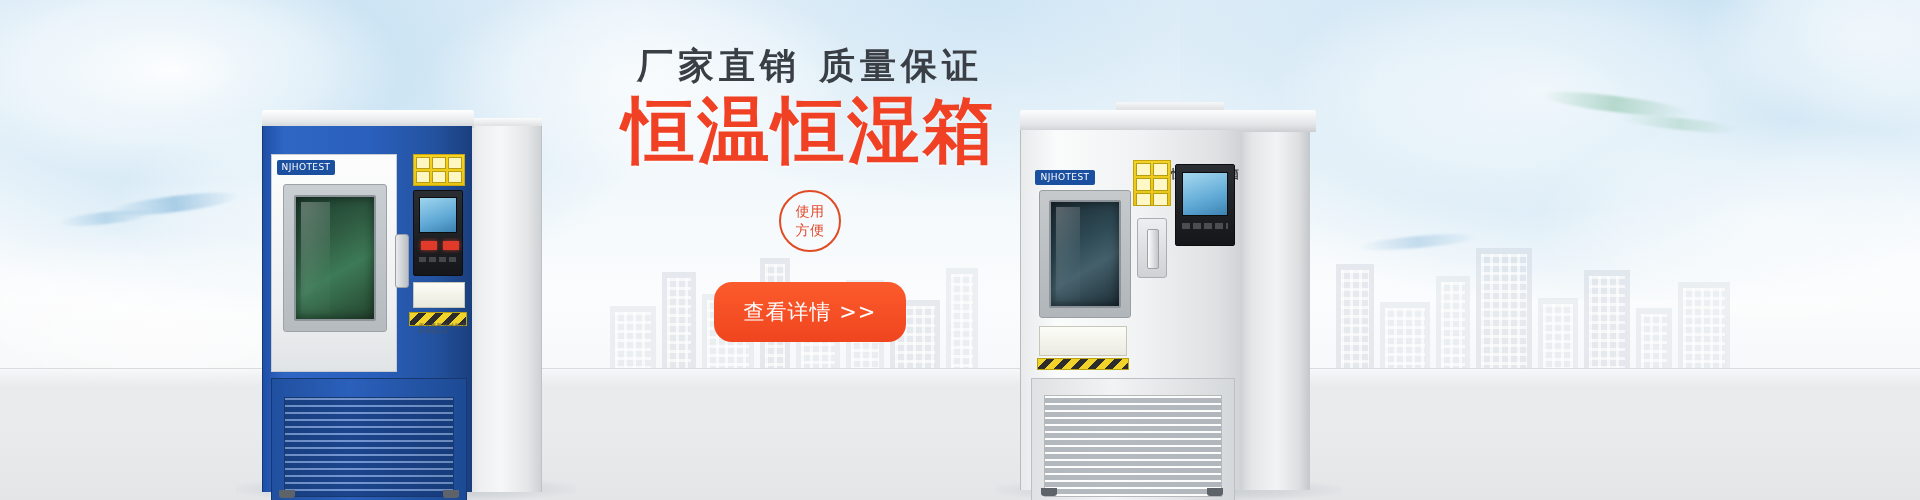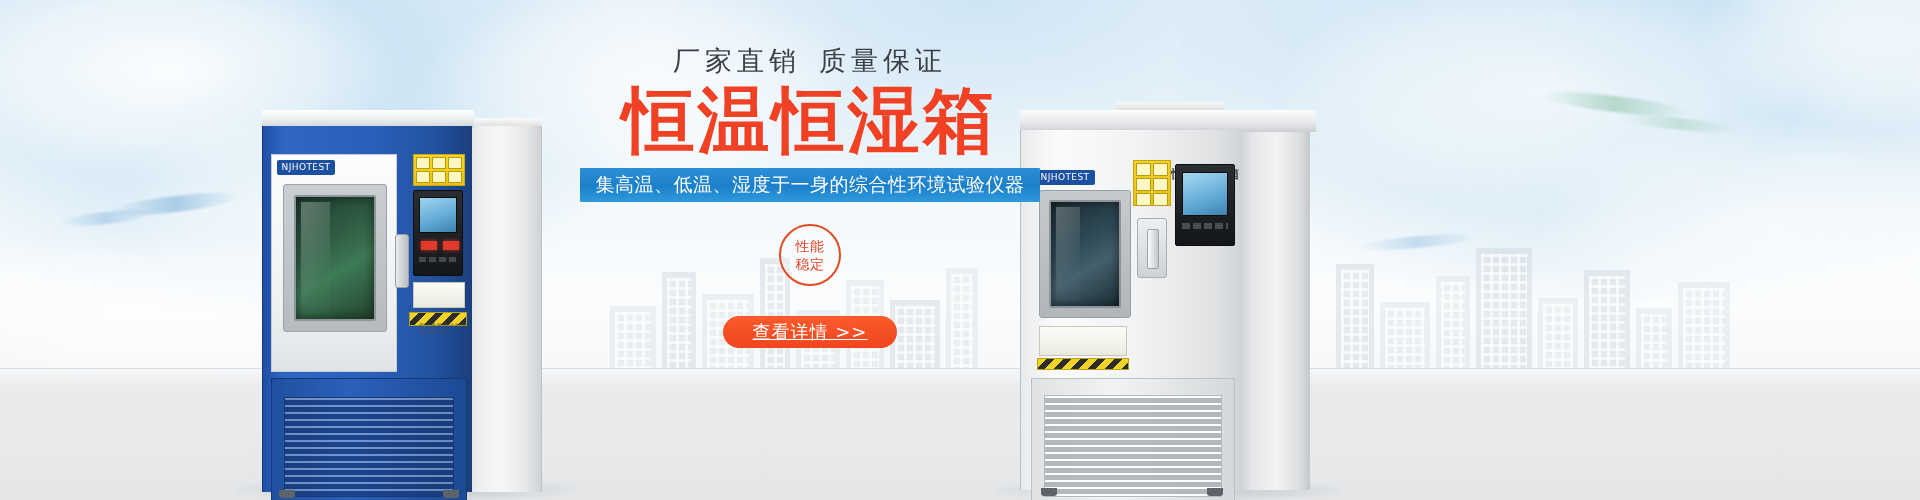--- a/index.html
+++ b/index.html
@@ -298,26 +298,26 @@
     background:linear-gradient(to right, rgba(0,0,0,0.06), rgba(0,0,0,0));
   }
 
   
   #copy {
     position:absolute; left:560px; top:46px; width:500px;
     text-align:center;
     font-family:"DejaVu Sans","Liberation Sans",sans-serif;
   }
   #tagline {
-    font-size:27px;
+    font-size:36px;
     color:#3a3f45;
     letter-spacing:5px;
     line-height:1.1;
     white-space:nowrap;
-    font-weight:400;
+    font-weight:700;
   }
   #tagline .gap { display:inline-block; width:18px; }
   #headline {
     margin-top:6px;
     font-size:72px;
     font-weight:bold;
     color:#f04124;
     letter-spacing:3px;
     line-height:1.06;
     white-space:nowrap;
@@ -352,28 +352,27 @@
     letter-spacing:0.5px;
     background:rgba(255,255,255,0.18);
   }
   .badge span { display:block; white-space:nowrap; }
 
   
   #cta-wrap { margin-top:30px; display:flex; justify-content:center; }
   #cta {
     background:linear-gradient(to bottom,#fb5b2c,#f0451f);
     color:#ffffff;
-    font-size:18px;
+    font-size:21px;
     letter-spacing:1px;
-    padding:4px 30px;
+    padding:16px 30px;
     border:none; border-radius:18px;
     cursor:pointer;
     white-space:nowrap;
     font-family:"DejaVu Sans","Liberation Sans",sans-serif;
-    text-decoration:underline;
   }
 </style>
 </head>
 <body>
 
 <div id="banner">
 
   <div class="sky-tint" style="left:-120px; top:-150px; width:760px; height:460px;"></div>
   <div class="sky-tint" style="left:1180px; top:-170px; width:880px; height:470px;"></div>
   <div class="sky-tint" style="left:620px; top:-200px; width:720px; height:400px; opacity:.55;"></div>
@@ -491,28 +490,25 @@
   </div>
 
   <div id="copy">
 
     <div id="tagline">
       <span>厂家直销</span><span class="gap"></span><span>质量保证</span>
     </div>
 
     <div id="headline">恒温恒湿箱</div>
 
-    <div id="subtitle-bar">
-      <div id="subtitle">集高温、低温、湿度于一身的综合性环境试验仪器</div>
-    </div>
 
     <div id="badges">
       <div class="badge">
-        <span>性能</span>
-        <span>稳定</span>
+        <span>使用</span>
+        <span>方便</span>
       </div>
     </div>
 
     <div id="cta-wrap">
       <button id="cta">查看详情 &gt;&gt;</button>
     </div>
 
   </div>
 </div>
 

